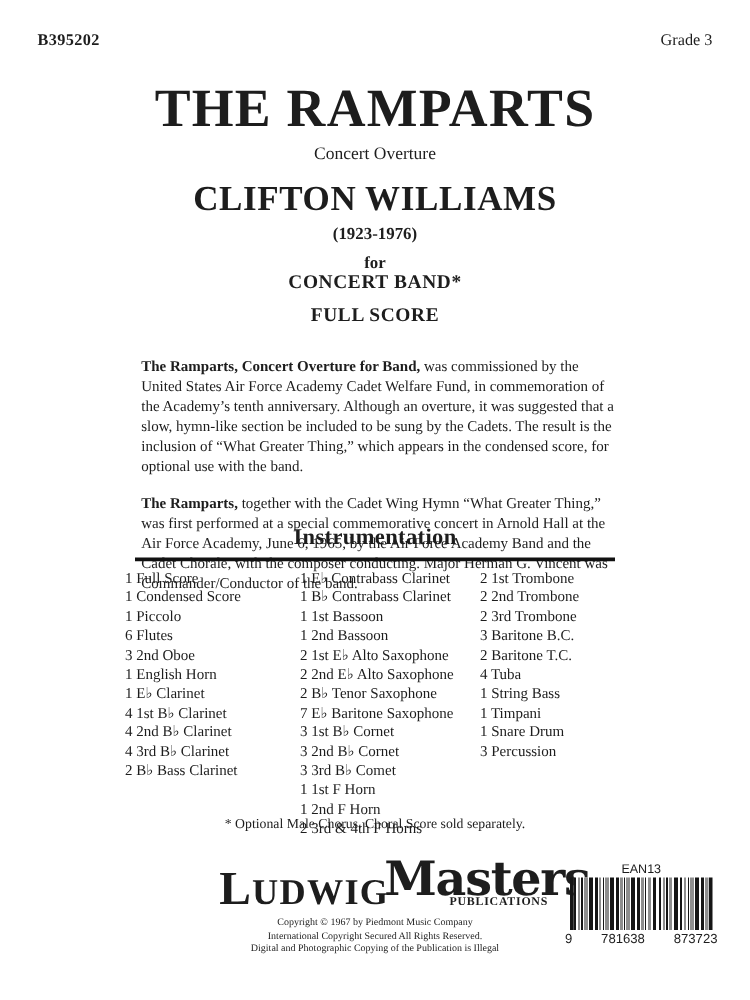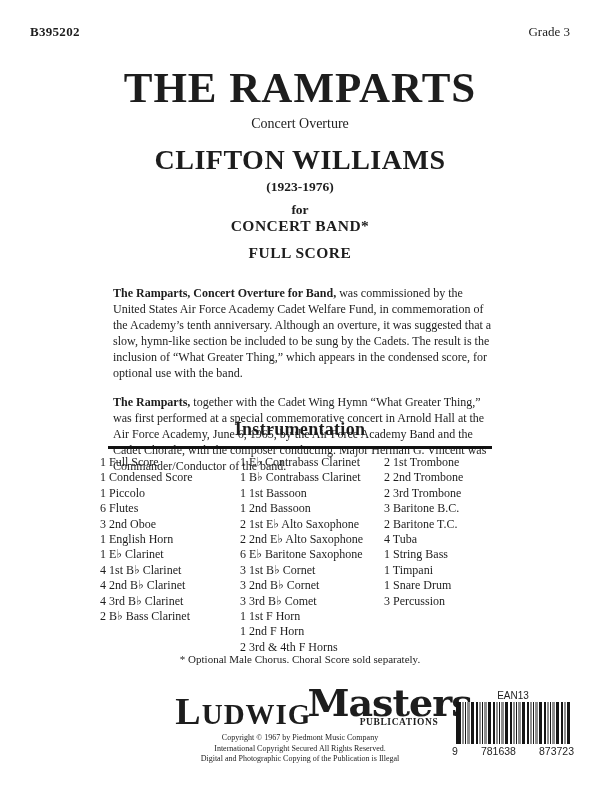--- a/index.html
+++ b/index.html
@@ -97,21 +97,22 @@
       <div>4 3rd B♭ Clarinet</div>
       <div>2 B♭ Bass Clarinet</div>
     </div>
   <div class="instr-col c2">
       <div>1 E♭ Contrabass Clarinet</div>
       <div>1 B♭ Contrabass Clarinet</div>
       <div>1 1st Bassoon</div>
       <div>1 2nd Bassoon</div>
       <div>2 1st E♭ Alto Saxophone</div>
       <div>2 2nd E♭ Alto Saxophone</div>
-      <div>6 E♭ Baritone Saxophone</div>
+      <div>2 B♭ Tenor Saxophone</div>
+      <div>7 E♭ Baritone Saxophone</div>
       <div>3 1st B♭ Cornet</div>
       <div>3 2nd B♭ Cornet</div>
       <div>3 3rd B♭ Comet</div>
       <div>1 1st F Horn</div>
       <div>1 2nd F Horn</div>
       <div>2 3rd &amp; 4th F Horns</div>
     </div>
   <div class="instr-col c3">
       <div>2 1st Trombone</div>
       <div>2 2nd Trombone</div>

